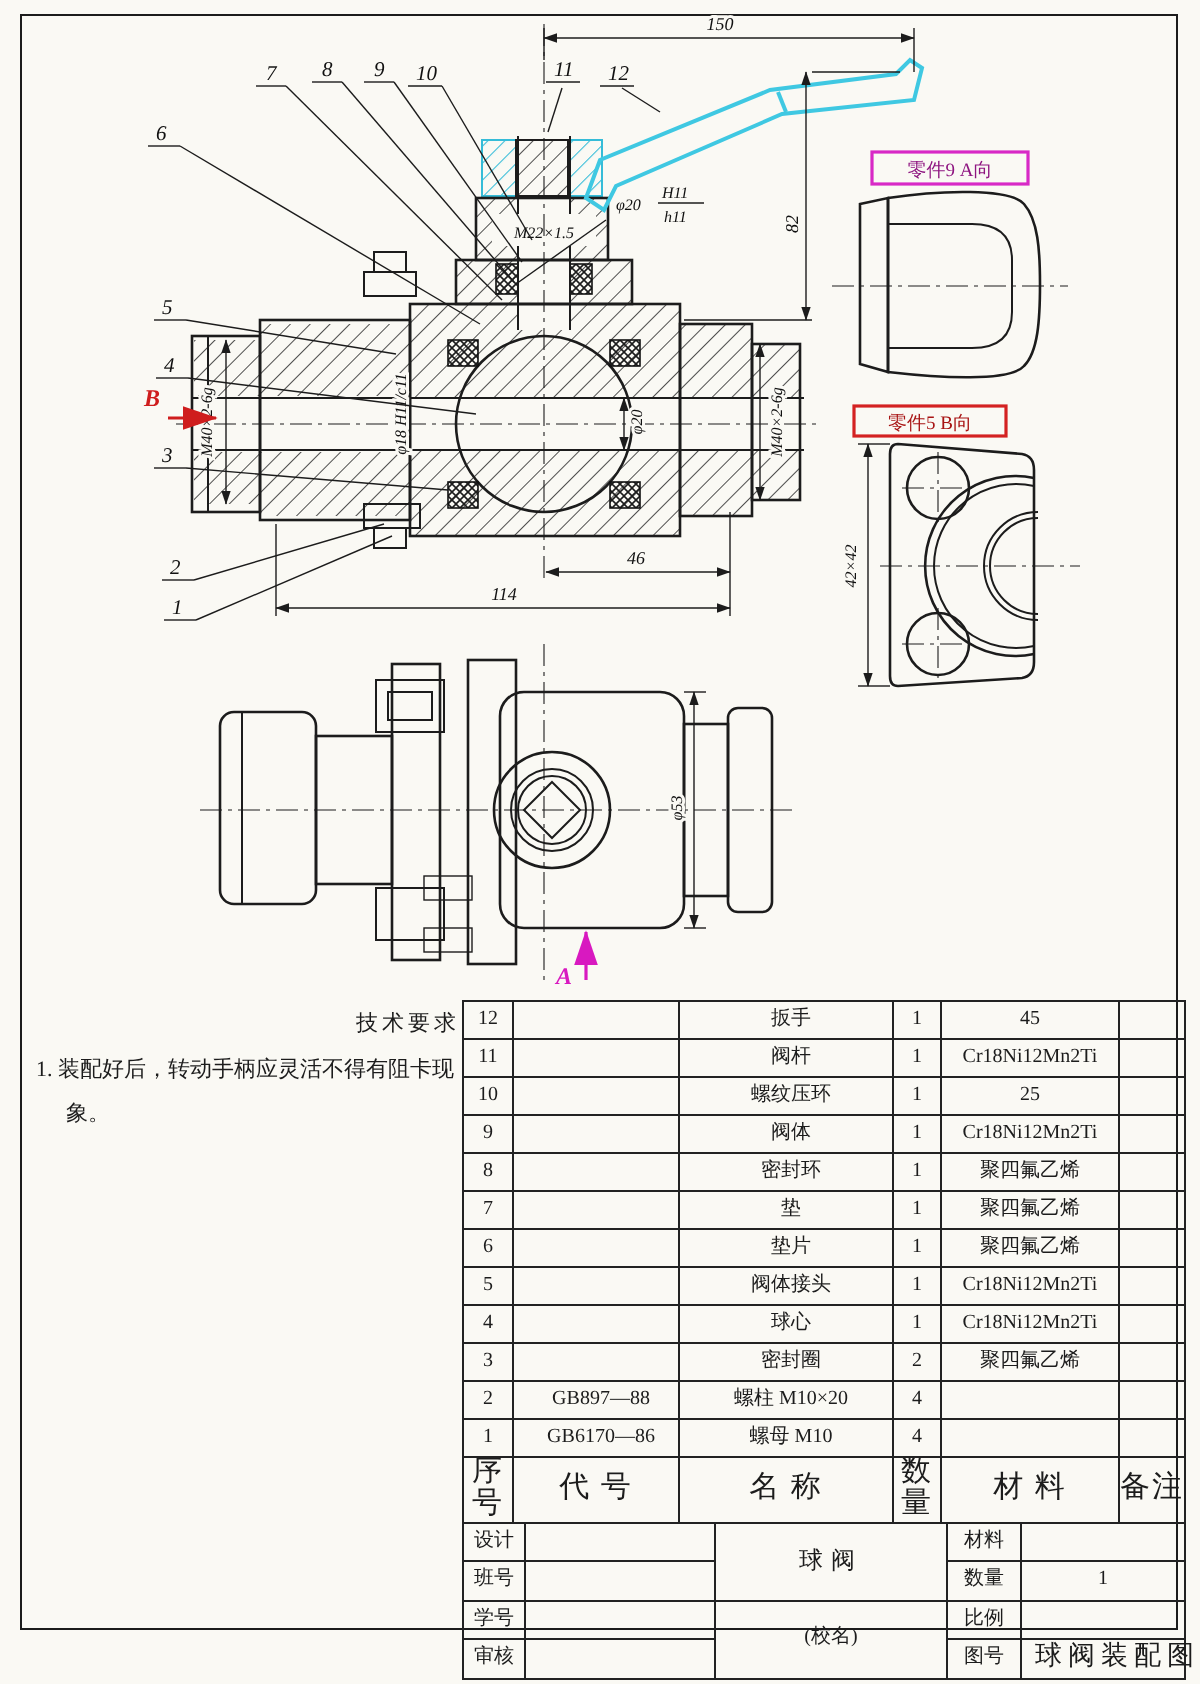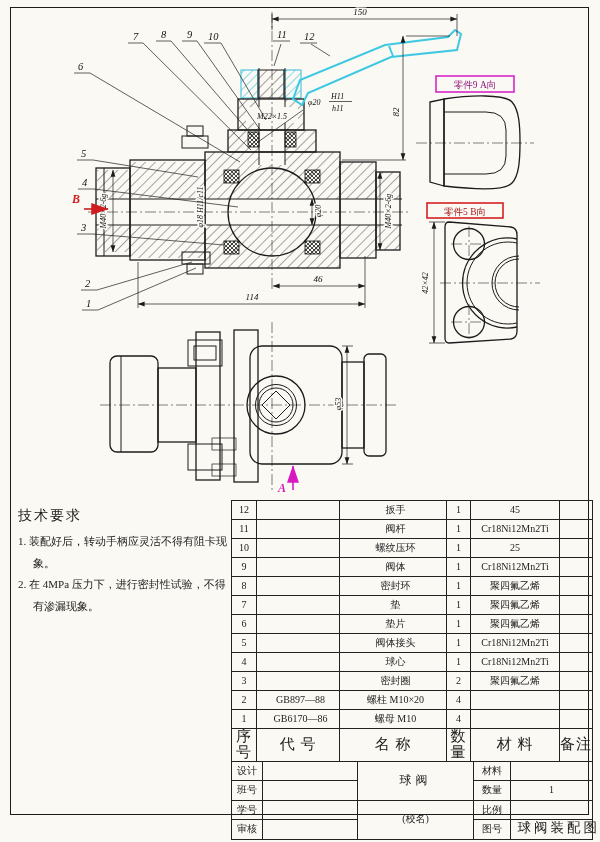--- a/index.html
+++ b/index.html
@@ -13,21 +13,21 @@
   .tl{stroke:#1c1c1c;stroke-width:.7;fill:none;}
   .cl{stroke:#1c1c1c;stroke-width:.55;fill:none;stroke-dasharray:11 3 2 3;}
   .dim{font:italic 9px "Liberation Serif",serif;fill:#111;paint-order:stroke;stroke:#faf9f4;stroke-width:3px;}
   .dims{font:italic 8px "Liberation Serif",serif;fill:#111;paint-order:stroke;stroke:#faf9f4;stroke-width:3px;}
   .num{font:italic 10.5px "Liberation Serif",serif;fill:#111;}
   .cjk{font:9.5px "Liberation Serif",serif;}
   .redt{fill:#cf1d1d;font:italic bold 12px "Liberation Serif",serif;}
   .magt{fill:#d819c0;font:italic bold 12px "Liberation Serif",serif;}
   
   .tech{position:absolute;left:18px;top:502px;width:212px;font-size:11px;line-height:1.95;}
-  .tech .t{text-align:left;font-size:14px;letter-spacing:2px;margin-bottom:2px;}
+  .tech .t{text-align:right;font-size:11px;letter-spacing:2px;margin-bottom:2px;}
   .tech p{margin:0;padding-left:15px;text-indent:-15px;}
   
   .tables{position:absolute;left:231px;top:500px;width:361px;}
   table{border-collapse:collapse;table-layout:fixed;width:361px;}
   td{border:1px solid #222;font-size:10px;text-align:center;padding:0;overflow:hidden;
      white-space:nowrap;height:18px;line-height:1.05;}
   td.l{text-align:center;padding-left:5px;}
   .hdr td{font-size:15px;letter-spacing:1px;height:21px;white-space:normal;}
   .tb td{height:18.5px;}
   .tb .big{font-size:12px;letter-spacing:4px;}
@@ -288,21 +288,20 @@
       <line x1="445" y1="222" x2="429" y2="222" class="tl"></line>
       <line x1="445" y1="343" x2="429" y2="343" class="tl"></line>
       <line x1="434" y1="222" x2="434" y2="343" class="tl" marker-start="url(#ar)" marker-end="url(#ar)"></line>
       <text transform="rotate(-90,428,283)" x="428" y="283" text-anchor="middle" class="dims">42×42</text>
     </g>
   </svg>
 
   <div class="tech">
     <div class="t">技术要求</div>
     <p><span>1.</span> <span>装配好后，转动手柄应灵活不得有阻卡现象。</span></p>
-    <p><span>2.</span> <span>在 4MPa 压力下，进行密封性试验，不得有渗漏现象。</span></p>
   </div>
 
   <div class="tables">
     <table>
       <colgroup>
           <col style="width:25px">
           <col style="width:83px">
           <col style="width:107px">
           <col style="width:24px">
           <col style="width:89px">

